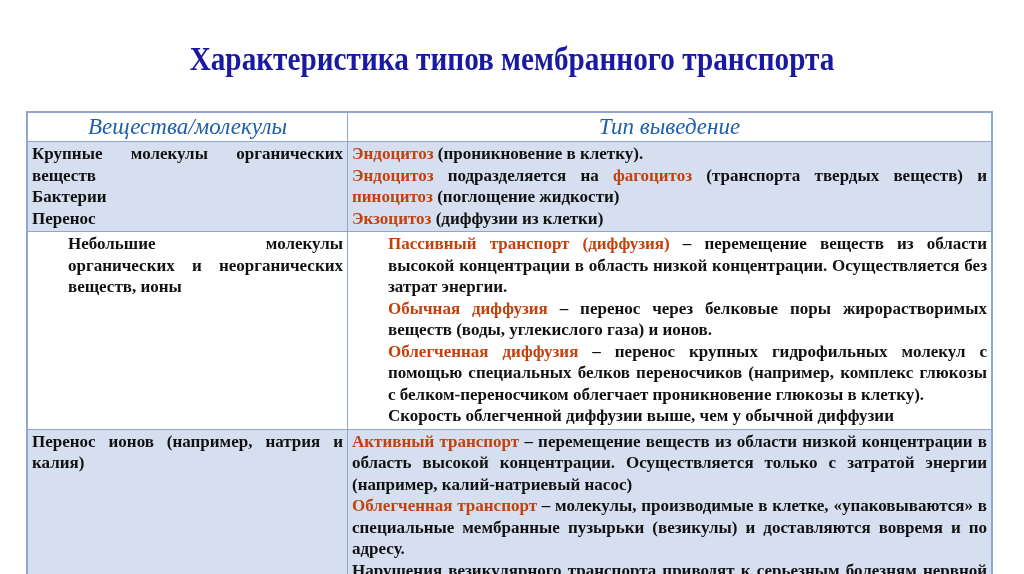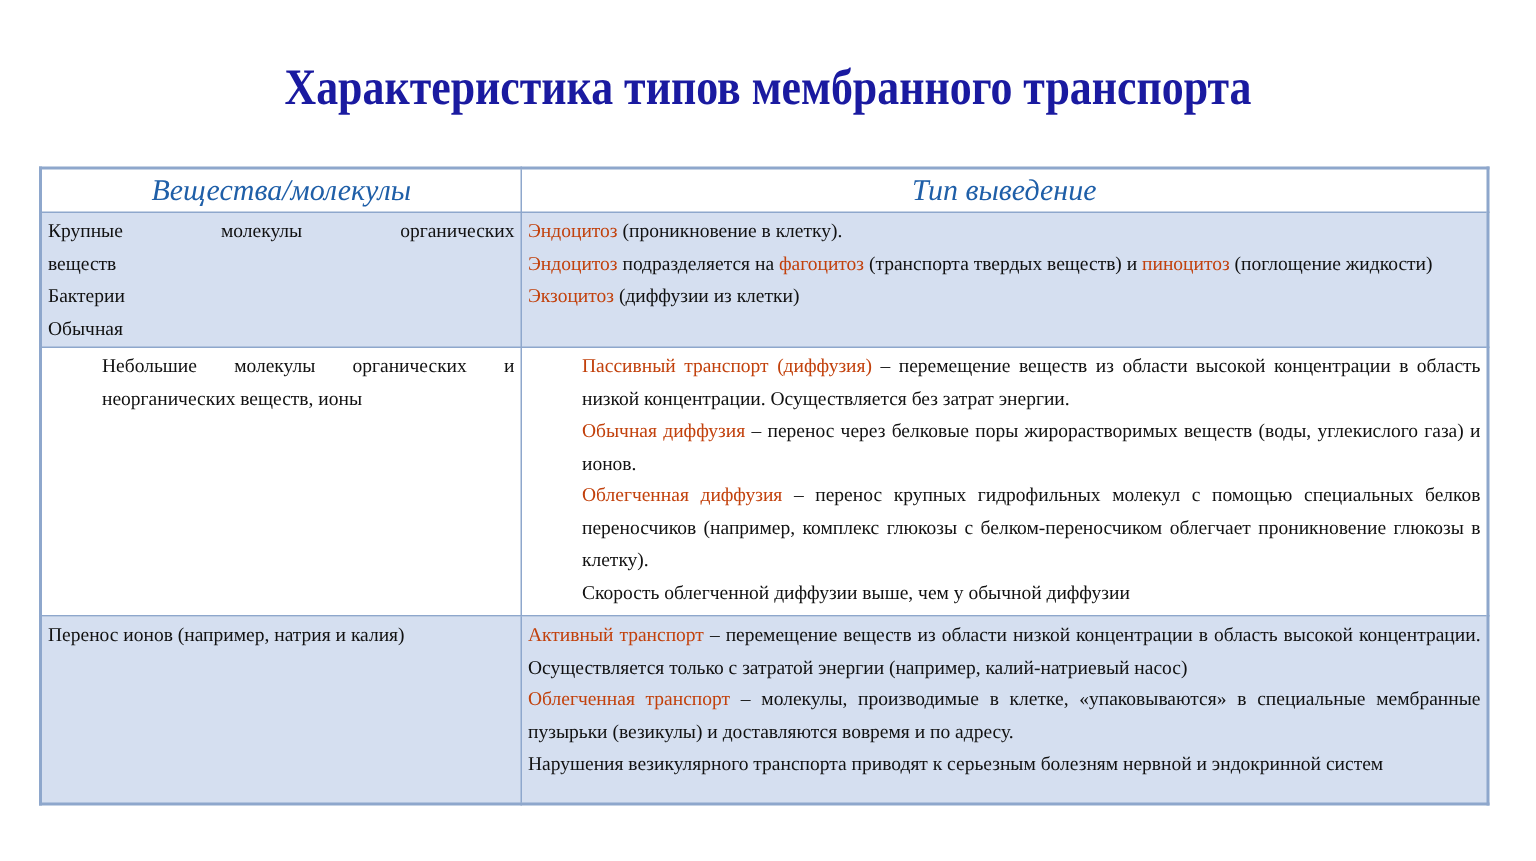--- a/index.html
+++ b/index.html
@@ -4,23 +4,23 @@
 <style>
   html, body { margin:0; padding:0; }
   body { width:1024px; height:574px; background:#ffffff; position:relative; overflow:hidden;
          font-family:"Liberation Serif", serif; }
   .title { position:absolute; left:0; top:40px; width:1024px; text-align:center;
            font-size:34px; font-weight:bold; color:#1a1aa0; letter-spacing:0px;
            transform:scaleX(0.86); transform-origin:center; }
   .tbl { position:absolute; left:26px; top:111px; width:967px; border-collapse:collapse;
          border:2px solid #8ea7cc; }
   .tbl td, .tbl th { border:1px solid #8ea7cc; vertical-align:top; padding:1px 4px 2px 4px;
-         font-size:13px; font-weight:normal; color:#111; line-height:21.5px; }
+         font-size:17px; font-weight:bold; color:#111; line-height:21.5px; }
   .tbl th { background:#ffffff; font-style:italic; font-weight:normal; color:#1f5fa8;
-            font-size:20px; line-height:24px; padding:2px 4px; text-align:center;
+            font-size:23px; line-height:24px; padding:2px 4px; text-align:center;
             font-family:"Liberation Serif", serif; }
   .tbl td { background:#d5dff0; }
   .c1 { width:275px; text-align:justify; }
   .c2 { text-align:justify; }
   .hl { color:#c2410c; }
   p { margin:0; }
   .r1 td { height:80px; }
   .r2 td { height:175px;padding-left:40px; }
   .r3 td { height:121px;margin-left:17px; }
   .just-line { text-align:justify; text-align-last:justify; }
@@ -35,21 +35,21 @@
       <tr>
     <th class="c1">Вещества/молекулы</th>
     <th>Тип выведение</th>
   </tr>
 
   <tr class="r1">
     <td class="c1">
       <p class="just-line">Крупные молекулы органических</p>
       <p>веществ</p>
       <p>Бактерии</p>
-      <p>Обычная</p>
+      <p>Перенос</p>
     </td>
     <td class="c2">
       <p><span class="hl">Эндоцитоз</span><span> (проникновение в клетку).</span></p>
       <p><span class="hl">Эндоцитоз</span><span> подразделяется на </span><span class="hl">фагоцитоз</span><span> (транспорта твердых веществ) и </span><span class="hl">пиноцитоз</span><span> (поглощение жидкости)</span></p>
       <p><span class="hl">Экзоцитоз</span><span> (диффузии из клетки)</span></p>
     </td>
   </tr>
 
   <tr class="r2">
     <td class="c1" style="background:#ffffff">

